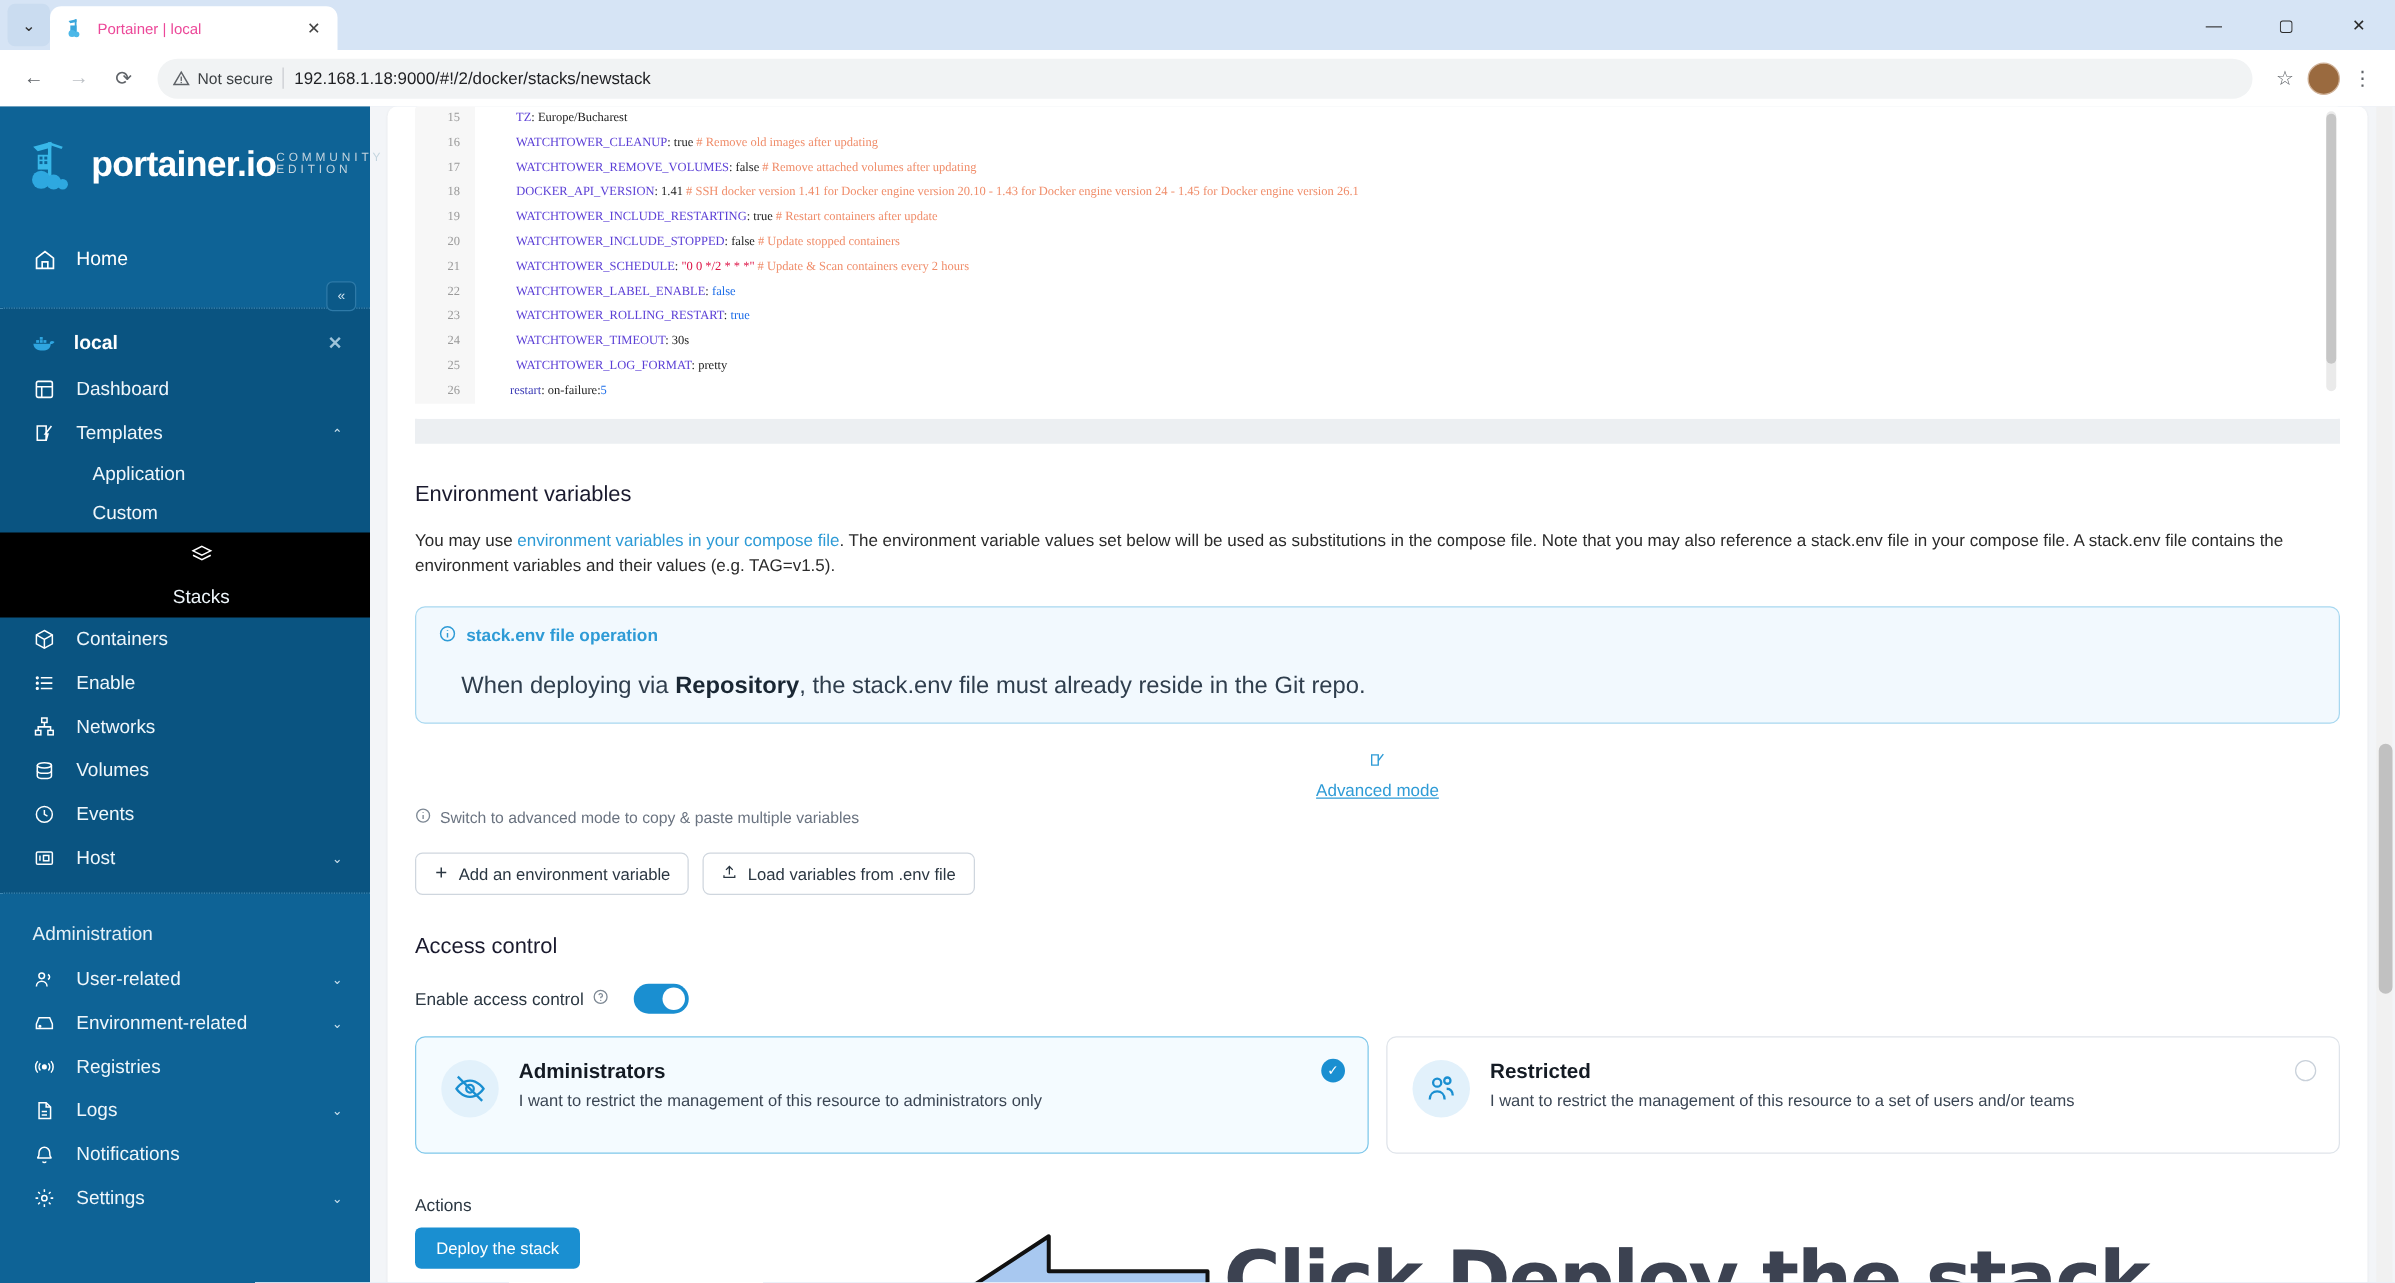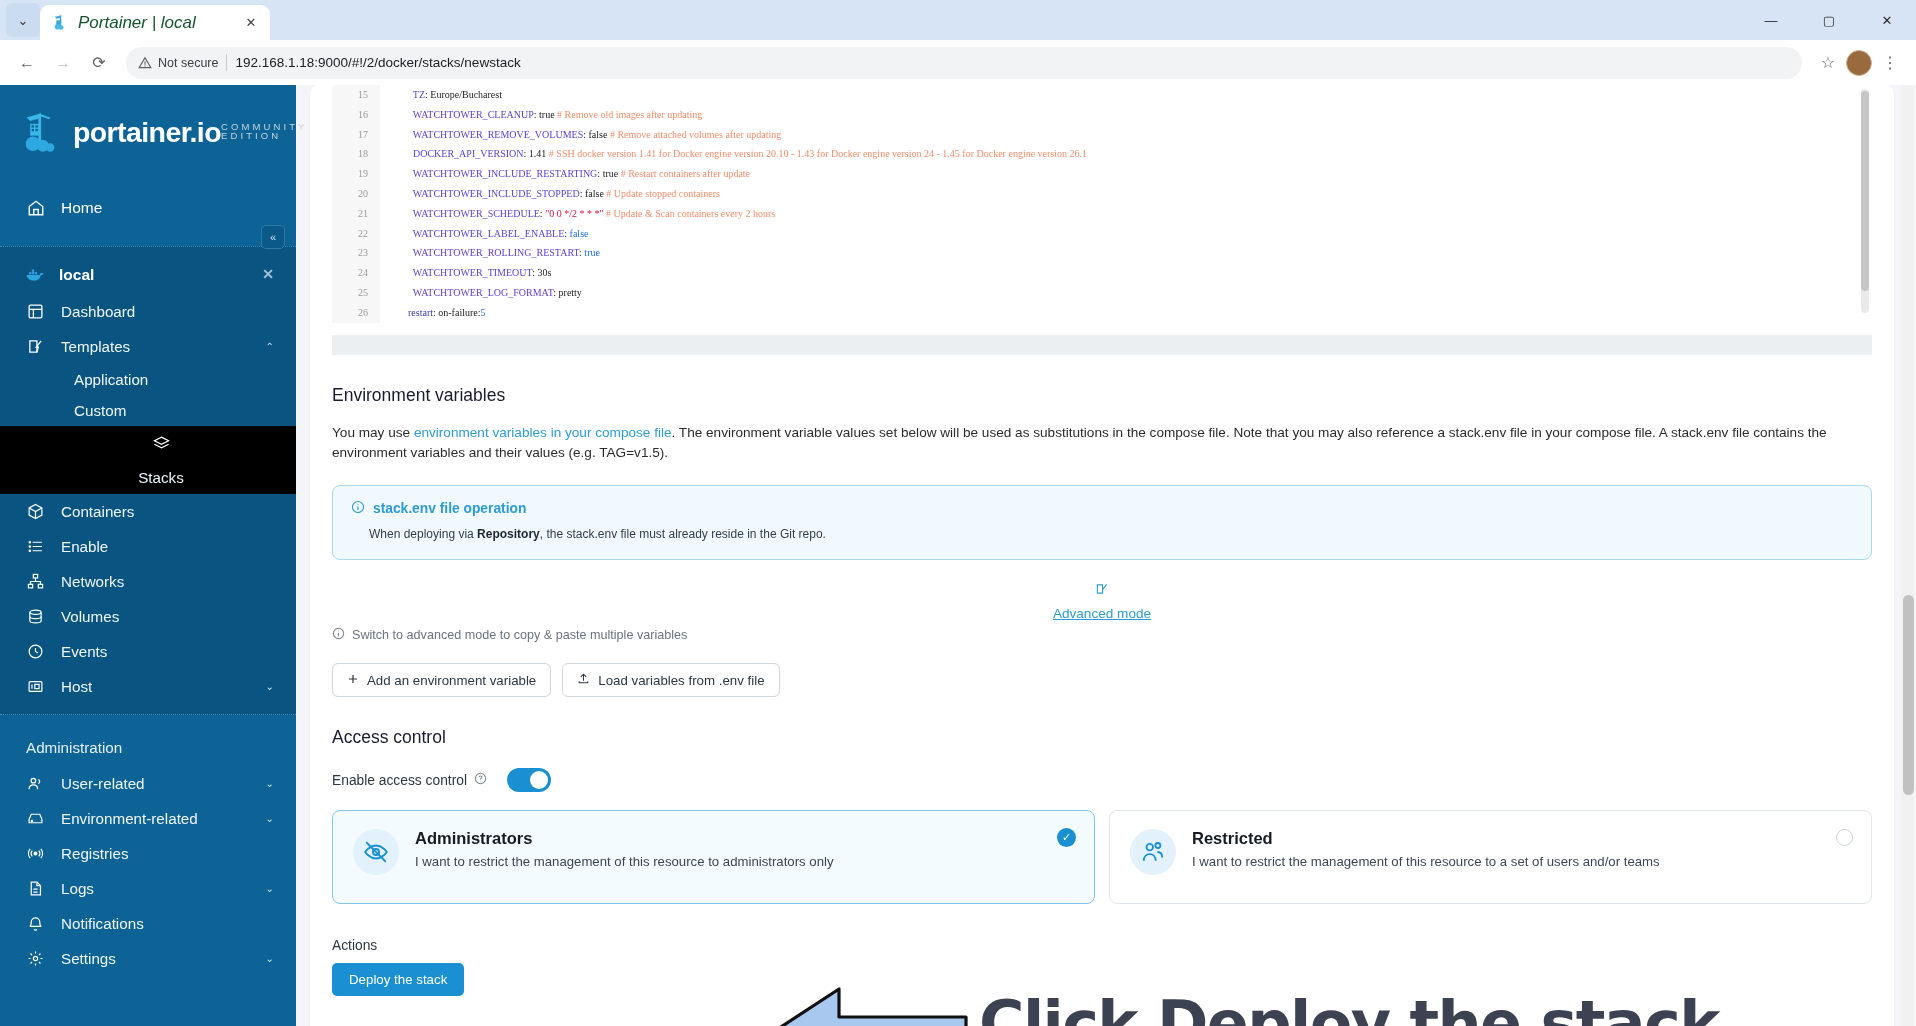--- a/index.html
+++ b/index.html
@@ -27,22 +27,22 @@
   .tab {
     height: 35px; min-width: 230px; max-width: 260px;
     background: #ffffff;
     border-radius: 9px 9px 0 0;
     display: flex; align-items: center; gap: 9px;
     padding: 0 10px 0 12px;
     position: relative;
   }
   .tab-favicon { width: 17px; height: 17px; flex: 0 0 17px; position: relative; }
   .tab-title {
-    font-size: 17px; color: #14532d; white-space: nowrap;
-    overflow: hidden; text-overflow: ellipsis; flex: 1; font-style: italic;
+    font-size: 12px; color: #ec4899; white-space: nowrap;
+    overflow: hidden; text-overflow: ellipsis; flex: 1;
   }
   .tab-close {
     width: 18px; height: 18px; flex: 0 0 18px;
     display: flex; align-items: center; justify-content: center;
     color: #444; font-size: 13px; border-radius: 50%;
   }
   .win-controls {
     position: absolute; right: 0; top: 0; height: 40px;
     display: flex; align-items: center; gap: 0;
   }
@@ -190,22 +190,22 @@
   .infobox {
     margin-top: 22px;
     border: 1px solid #a8d8f0; border-radius: 8px;
     background: #f2f9fe; padding: 14px 18px 18px 18px;
   }
   .info-head {
     display: flex; align-items: center; gap: 8px;
     color: #2e9bd6; font-weight: 700; font-size: 13.8px;
   }
   .info-line {
-    margin-top: 10px; margin-left: 18px;
-    font-size: 12px; color: #2f3e4d;
+    margin-top: 21px; margin-left: 18px;
+    font-size: 19px; color: #2f3e4d;
   }
   .info-line b { color: #1a2733; }
 
   .advanced-row { margin-top: 22px; }
   .adv-link {
     display: flex; align-items: center; gap: 7px;
     color: #2e9bd6; font-size: 13.6px; flex-direction: column;
   }
   .adv-hint {
     display: flex; align-items: center; gap: 7px;

